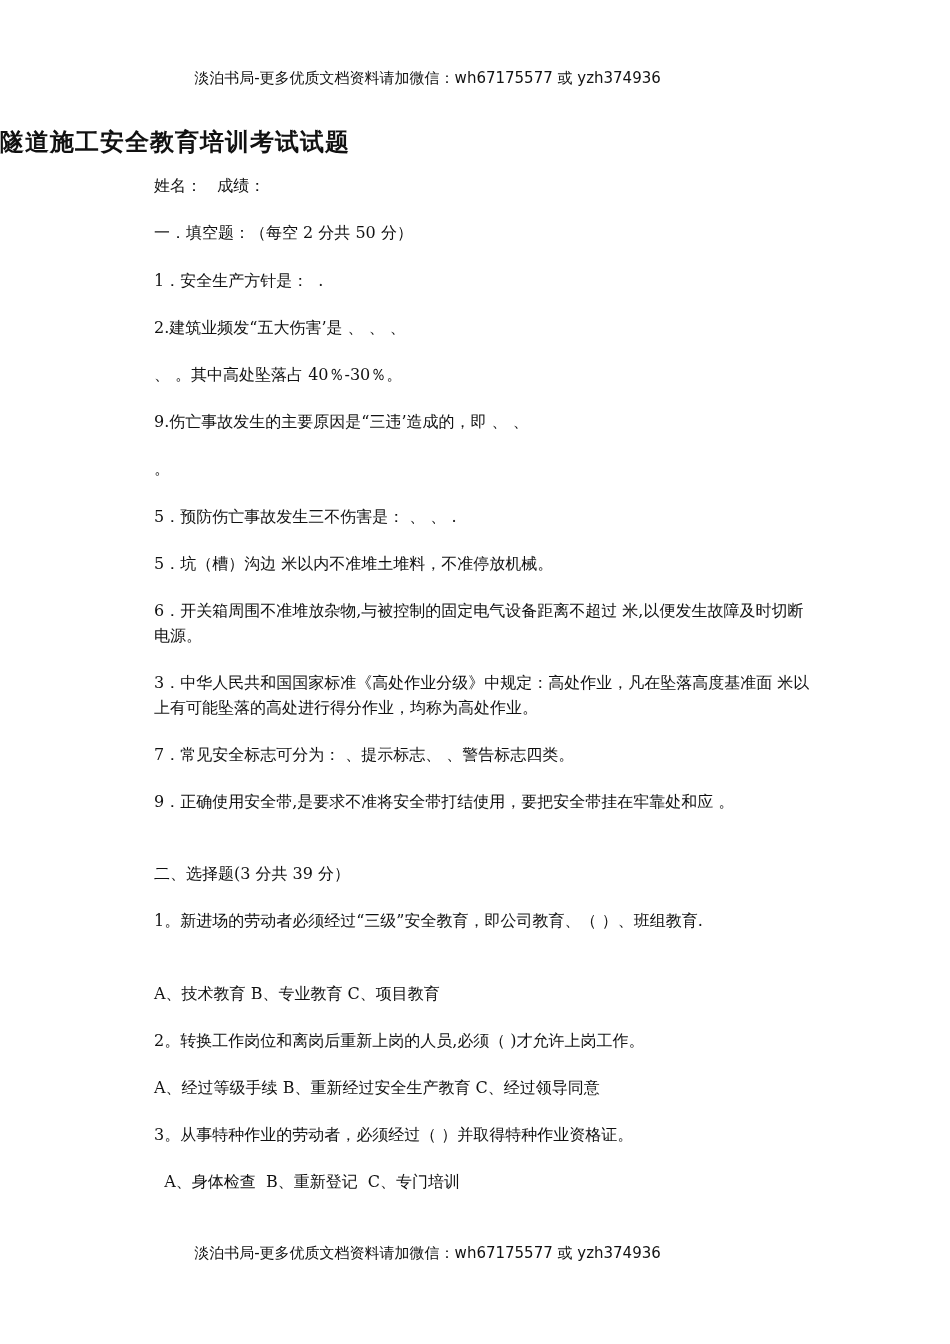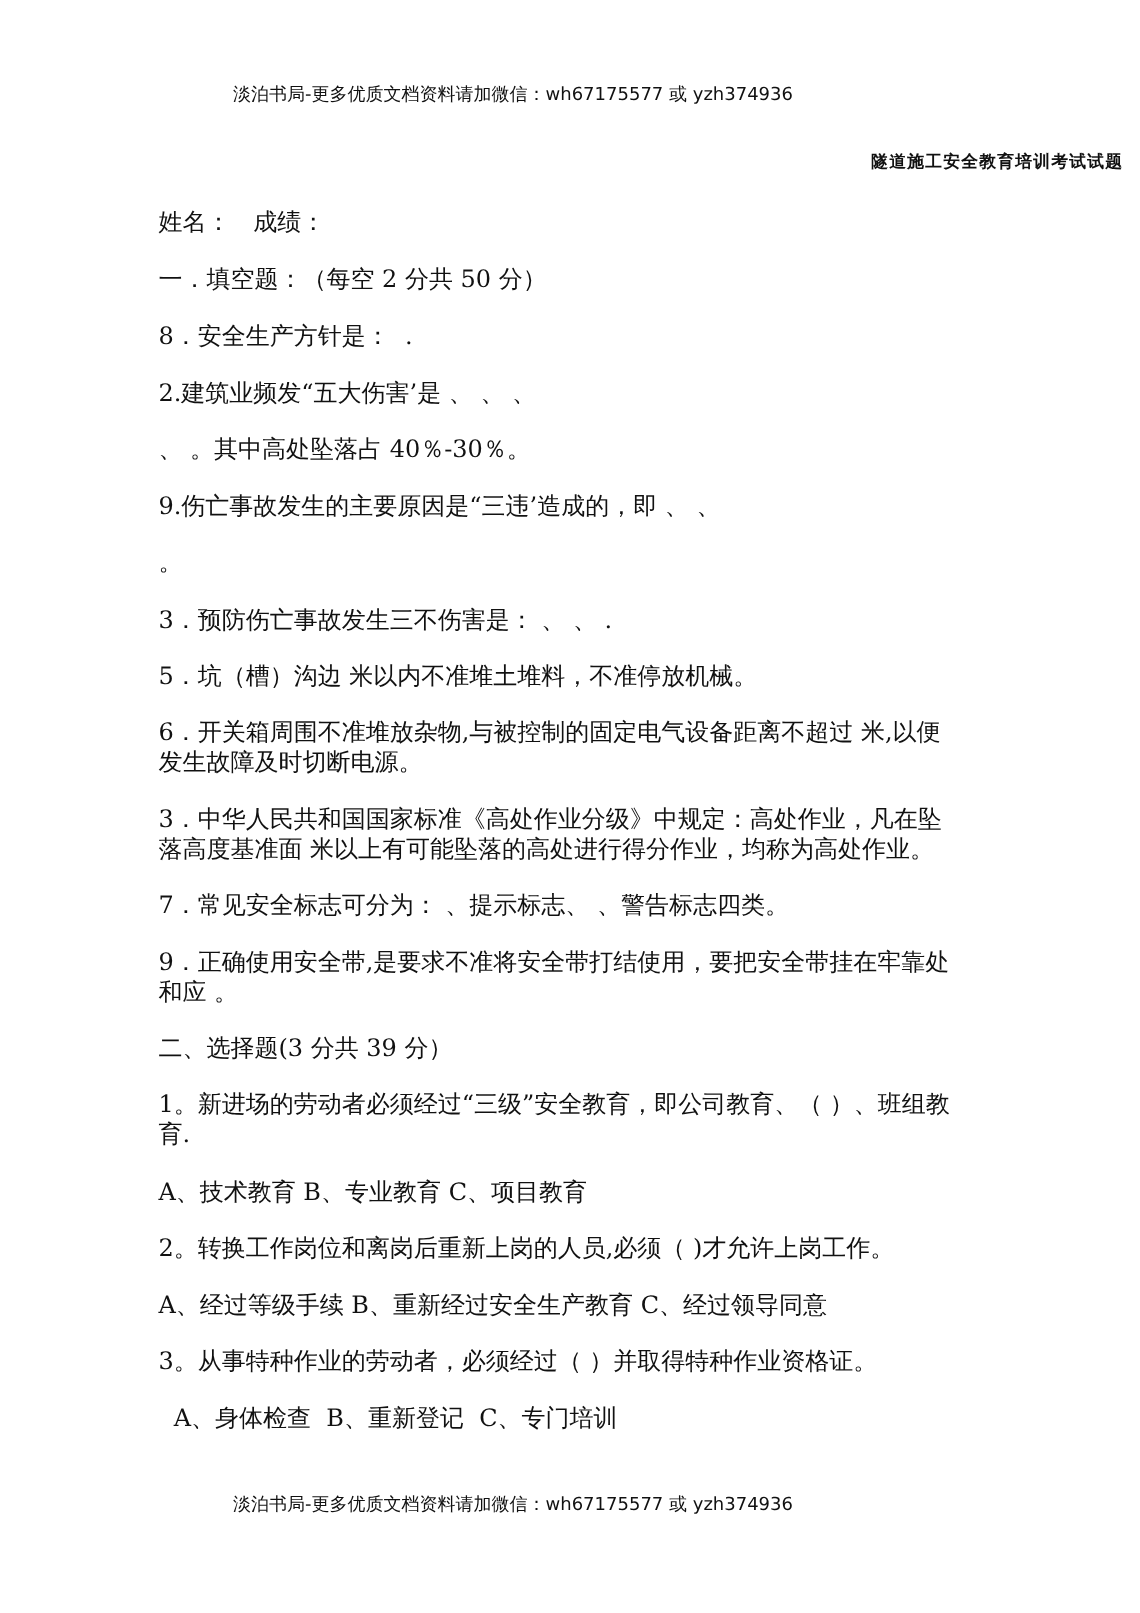--- a/index.html
+++ b/index.html
@@ -4,46 +4,46 @@
   <style>
     html, body { margin: 0; padding: 0; background: #ffffff; }
     body { width: 950px; height: 1344px; position: relative; overflow: hidden; color: #111; }
     .header-note, .footer-note {
       position: absolute; left: 0; width: 855px; text-align: center;
       font-family: "DejaVu Sans", sans-serif; font-size: 15px; color: #111;
     }
     .header-note { top: 69px; }
     .footer-note { top: 1244px; }
     .title {
-      position: absolute; top: 126px; left: 0; width: 936px; text-align: right;
-      font-family: "DejaVu Serif", serif; font-size: 14px; font-weight: bold; letter-spacing: 1px;
+      position: absolute; top: 126px; left: 0; width: 936px; text-align: left;
+      font-family: "DejaVu Serif", serif; font-size: 24px; font-weight: bold; letter-spacing: 1px;
     }
     .body-line {
-      position: absolute; left: 132px; width: 665px;
-      font-family: "DejaVu Serif", serif; font-size: 20px; line-height: 25px; color: #111;
+      position: absolute; left: 154px; width: 665px;
+      font-family: "DejaVu Serif", serif; font-size: 16px; line-height: 25px; color: #111;
       white-space: pre-wrap;
     }
   </style>
 </head>
 <body>
 
 <div class="header-note">淡泊书局-更多优质文档资料请加微信：wh67175577 或 yzh374936</div>
 
 <div class="title">隧道施工安全教育培训考试试题</div>
 
 <div class="body-line" style="top:173px">姓名：   成绩：</div>
 
 <div class="body-line" style="top:220px">一．填空题：（每空 2 分共 50 分）</div>
 
-<div class="body-line" style="top:268px">8．安全生产方针是：  .</div>
+<div class="body-line" style="top:268px">1．安全生产方针是：  .</div>
 <div class="body-line" style="top:315px">2.建筑业频发“五大伤害’是 、 、 、</div>
 <div class="body-line" style="top:362px">、 。其中高处坠落占 40％-30％。</div>
 <div class="body-line" style="top:409px">9.伤亡事故发生的主要原因是“三违’造成的，即 、 、</div>
 <div class="body-line" style="top:456px">。</div>
-<div class="body-line" style="top:504px">3．预防伤亡事故发生三不伤害是： 、 、 .</div>
+<div class="body-line" style="top:504px">5．预防伤亡事故发生三不伤害是： 、 、 .</div>
 <div class="body-line" style="top:551px">5．坑（槽）沟边 米以内不准堆土堆料，不准停放机械。</div>
 <div class="body-line" style="top:598px">6．开关箱周围不准堆放杂物,与被控制的固定电气设备距离不超过 米,以便发生故障及时切断电源。</div>
 <div class="body-line" style="top:670px">3．中华人民共和国国家标准《高处作业分级》中规定：高处作业，凡在坠落高度基准面 米以上有可能坠落的高处进行得分作业，均称为高处作业。</div>
 <div class="body-line" style="top:742px">7．常见安全标志可分为： 、提示标志、 、警告标志四类。</div>
 <div class="body-line" style="top:789px">9．正确使用安全带,是要求不准将安全带打结使用，要把安全带挂在牢靠处和应 。</div>
 
 <div class="body-line" style="top:861px">二、选择题(3 分共 39 分）</div>
 
 <div class="body-line" style="top:908px">1。新进场的劳动者必须经过“三级”安全教育，即公司教育、（ ）、班组教育.</div>
 <div class="body-line" style="top:981px">A、技术教育 B、专业教育 C、项目教育</div>

